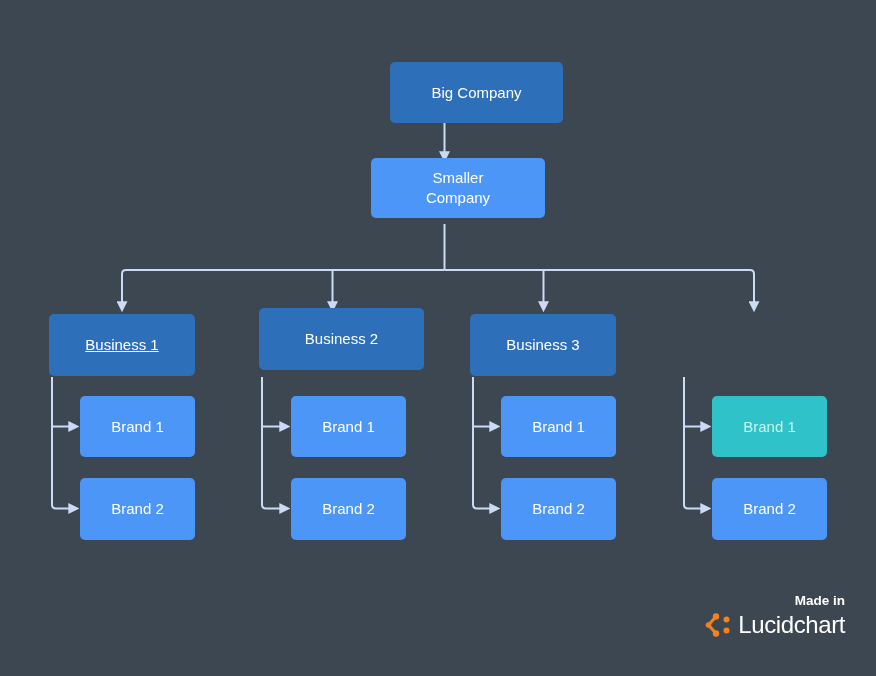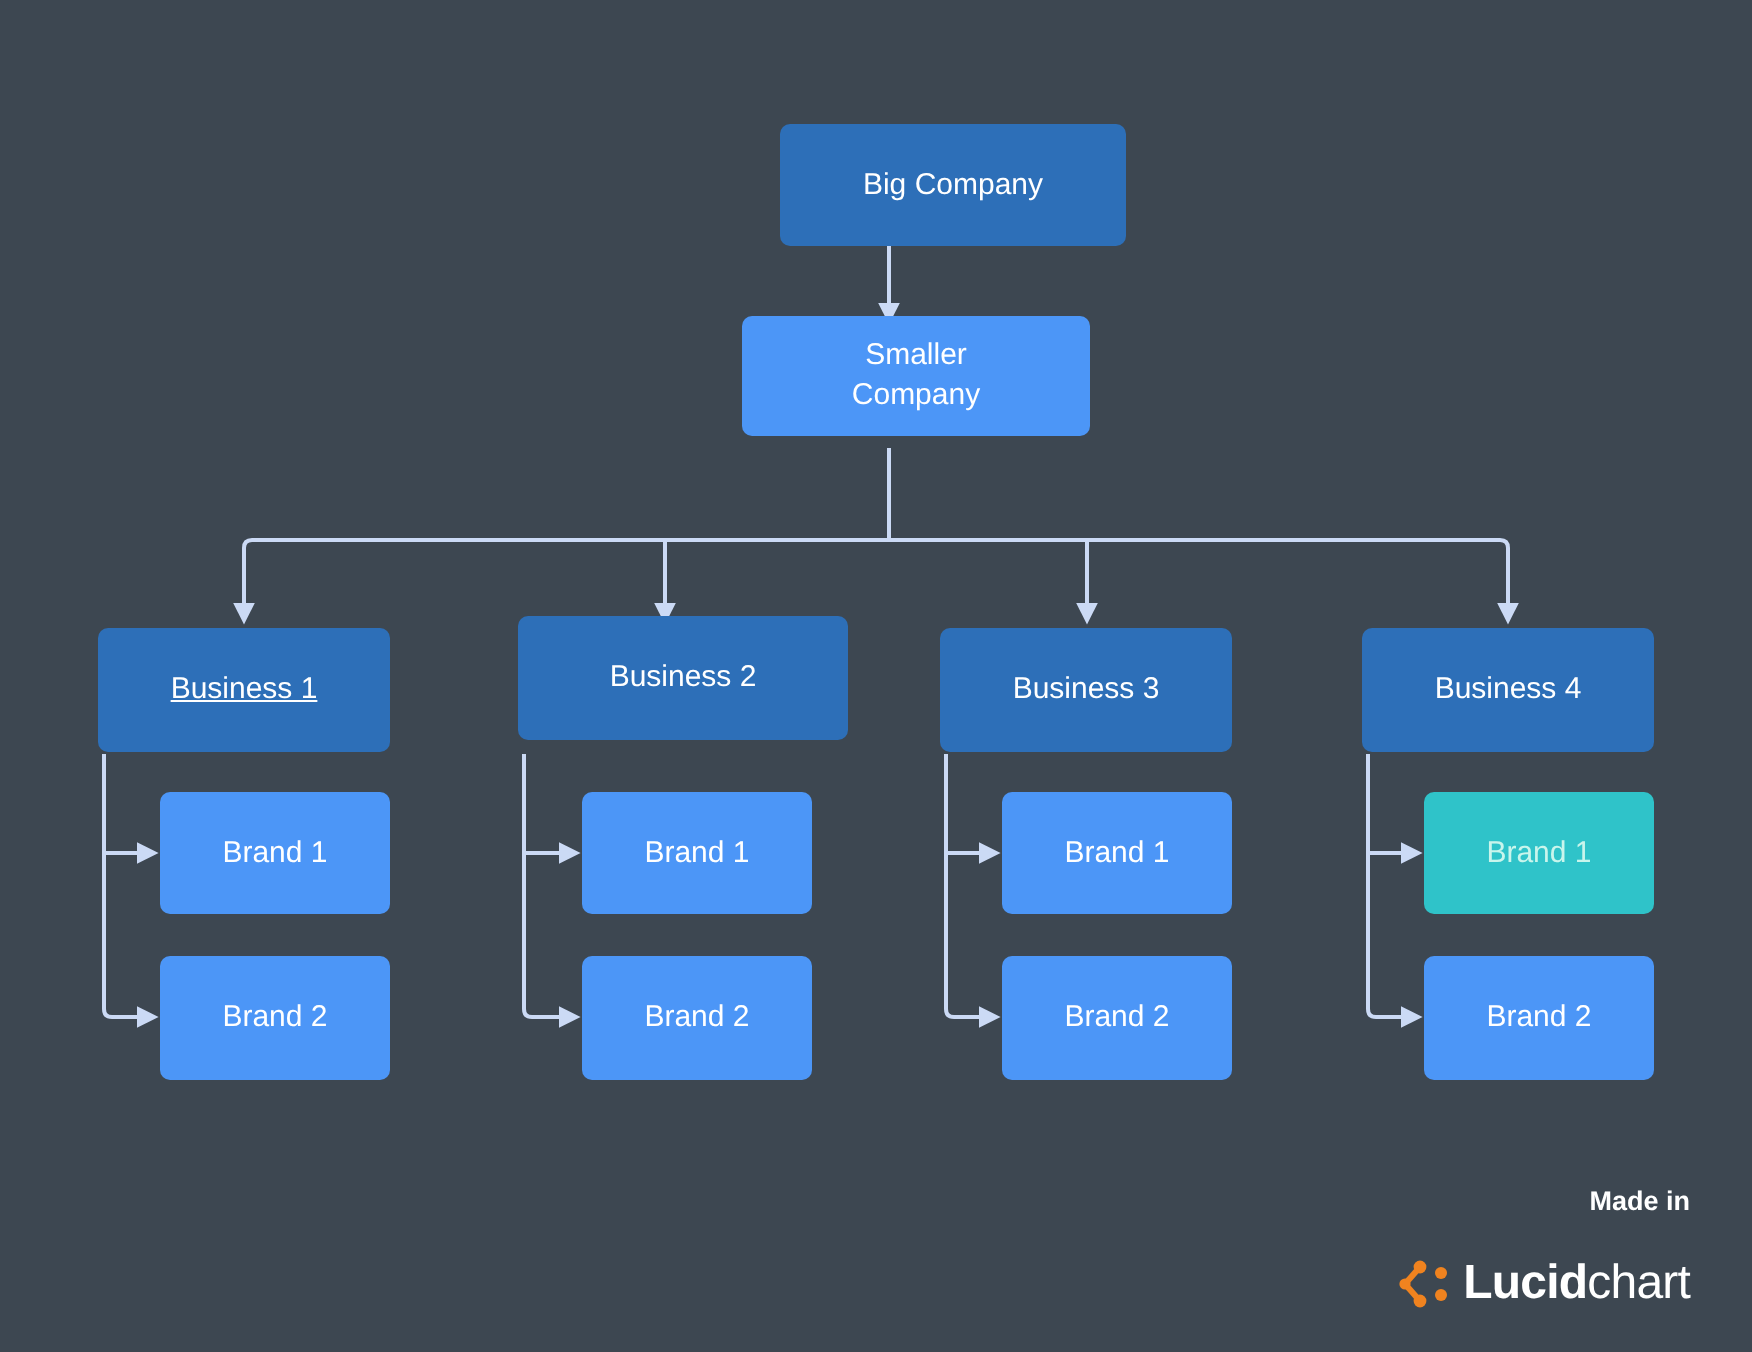--- a/index.html
+++ b/index.html
@@ -65,31 +65,31 @@
 
   .badge {
     position:absolute;
     right:31px; top:593px;
     text-align:right;
     color: var(--logo-text, #ffffff);
     cursor:pointer;
   }
   .made-in {
     font-size:13.5px; font-weight:700;
-    margin-bottom:20px;
+    margin-bottom:3px;
   }
   .brand-row {
     display:flex; align-items:center; justify-content:flex-end;
     gap:7px;
   }
   .brand-mark { width:27px; height:28px; display:block; }
   .brand-mark .dot  { fill: var(--logo-orange, #f0831f); }
   .brand-mark .arm  { stroke: var(--logo-orange, #f0831f); stroke-width:3; }
   .wordmark { font-size:24px; letter-spacing:-0.4px; }
-  .wordmark .bold  { font-weight:700; }
+  .wordmark .bold  { font-weight:400; }
   .wordmark .light { font-weight:400; }
 </style>
 </head>
 <body>
 
 <div class="stage">
 
 
   <svg class="connectors" viewBox="0 0 876 676">
     <defs>
@@ -132,23 +132,20 @@
 
   <div class="node dark n-biz1">
     <span>Business 1</span>
   </div>
   <div class="node dark n-biz2">
     <span>Business 2</span>
   </div>
   <div class="node dark n-biz3">
     <span>Business 3</span>
   </div>
-  <div class="node dark n-biz4">
-    <span>Business 4</span>
-  </div>
 
   <div class="node light n-br1-1">
     <span>Brand 1</span>
   </div>
   <div class="node light n-br1-2">
     <span>Brand 2</span>
   </div>
   <div class="node light n-br2-1">
     <span>Brand 1</span>
   </div>

